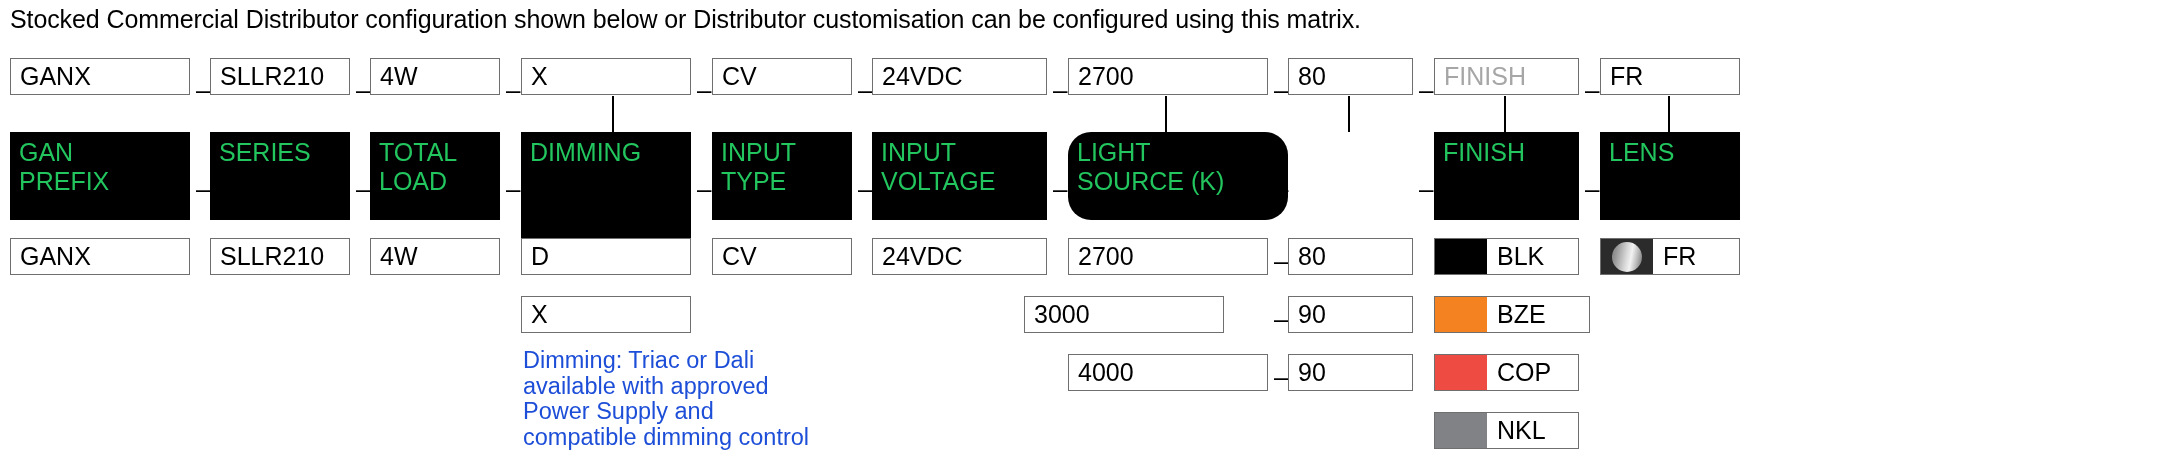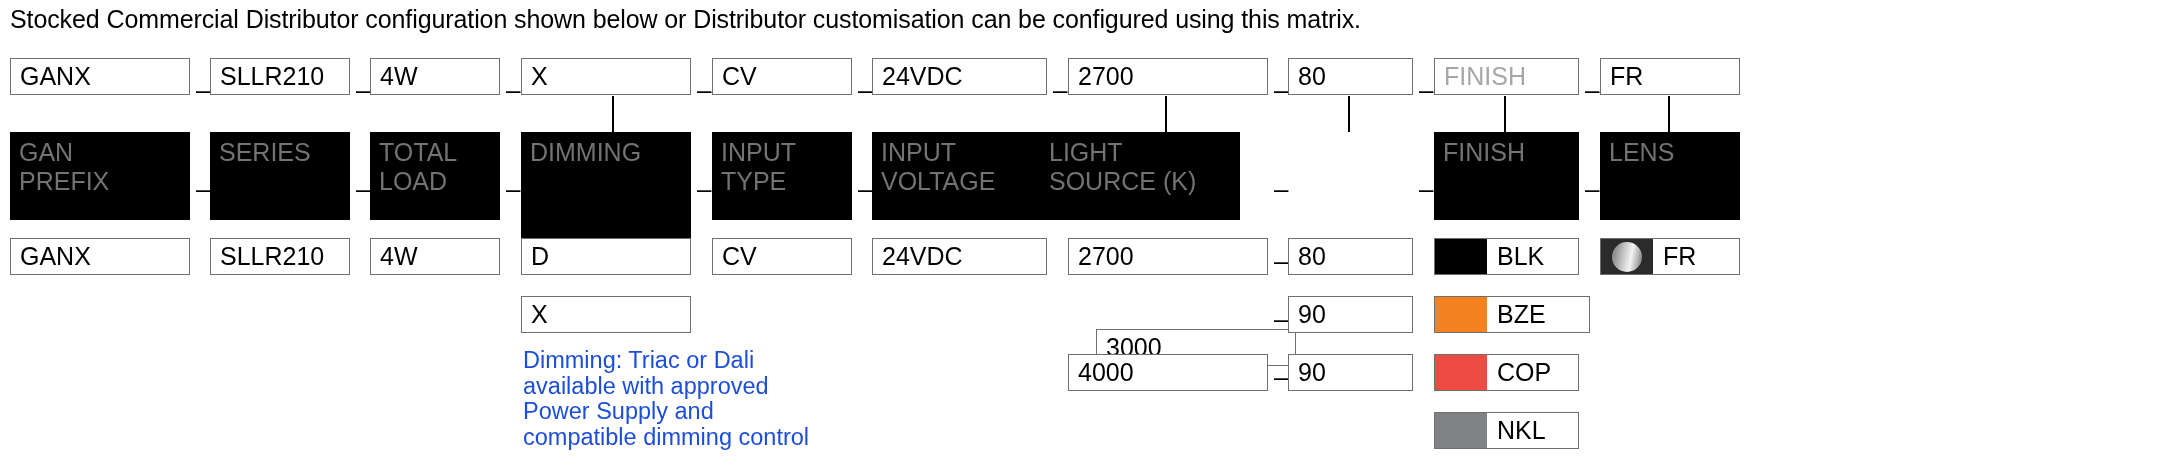--- a/index.html
+++ b/index.html
@@ -50,21 +50,21 @@
   }
   .box.placeholder {
     color: #a6a6a6;
   }
 
   
   .hdr {
     position: absolute;
     box-sizing: border-box;
     background: #000000;
-    color: #737373;
+    color: #22c55e;
     font-size: 25px;
     line-height: 29px;
     padding: 6px 0 0 9px;
     white-space: pre-line;
     overflow: hidden;
   }
 
   
   .dash {
     position: absolute;
@@ -175,21 +175,21 @@
 LOAD</div>
   <div class="dash" style="left:506px; top:176px;">–</div>
   <div class="hdr" style="left:521px; top:132px; width:170px; height:108px;">DIMMING</div>
   <div class="dash" style="left:697px; top:176px;">–</div>
   <div class="hdr" style="left:712px; top:132px; width:140px; height:88px;">INPUT
 TYPE</div>
   <div class="dash" style="left:858px; top:176px;">–</div>
   <div class="hdr" style="left:872px; top:132px; width:175px; height:88px;">INPUT
 VOLTAGE</div>
   <div class="dash" style="left:1053px;top:176px;">–</div>
-  <div class="hdr" style="left:1040px;top:132px; width:200px; height:88px;">LIGHT
+  <div class="hdr" style="left:1068px;top:132px; width:220px; height:88px;border-radius:23px;">LIGHT
 SOURCE (K)</div>
   <div class="dash" style="left:1274px;top:176px;">–</div>
   <div class="dash" style="left:1419px;top:176px;">–</div>
   <div class="hdr" style="left:1434px;top:132px; width:145px; height:88px;">FINISH</div>
   <div class="dash" style="left:1585px;top:176px;">–</div>
   <div class="hdr" style="left:1600px;top:132px; width:140px; height:88px;">LENS</div>
 
   <div class="box" style="left:10px;  top:238px; width:180px;">GANX</div>
   <div class="box" style="left:210px; top:238px; width:140px;">SLLR210</div>
   <div class="box" style="left:370px; top:238px; width:130px;">4W</div>
@@ -207,21 +207,21 @@
   </div>
 
   <div class="swatch-row" style="left:1600px; top:238px; width:140px;">
     <div class="lens-chip">
         <span class="sphere"></span>
       </div>
     <div class="swatch-label">FR</div>
   </div>
 
   <div class="box" style="left:521px; top:296px; width:170px;">X</div>
-  <div class="box" style="left:1096px;top:296px; width:200px;margin-top:33px;">3000</div>
+  <div class="box" style="left:1024px;top:296px; width:200px;">3000</div>
   <div class="dash" style="left:1274px;top:306px;">–</div>
   <div class="box" style="left:1288px;top:296px; width:125px;">90</div>
 
   <div class="swatch-row" style="left:1434px; top:296px; width:156px;">
     <div class="swatch-chip" style="background:#F58220"></div>
     <div class="swatch-label">BZE</div>
   </div>
 
   <div class="box" style="left:1068px;top:354px; width:200px;">4000</div>
   <div class="dash" style="left:1274px;top:364px;">–</div>

